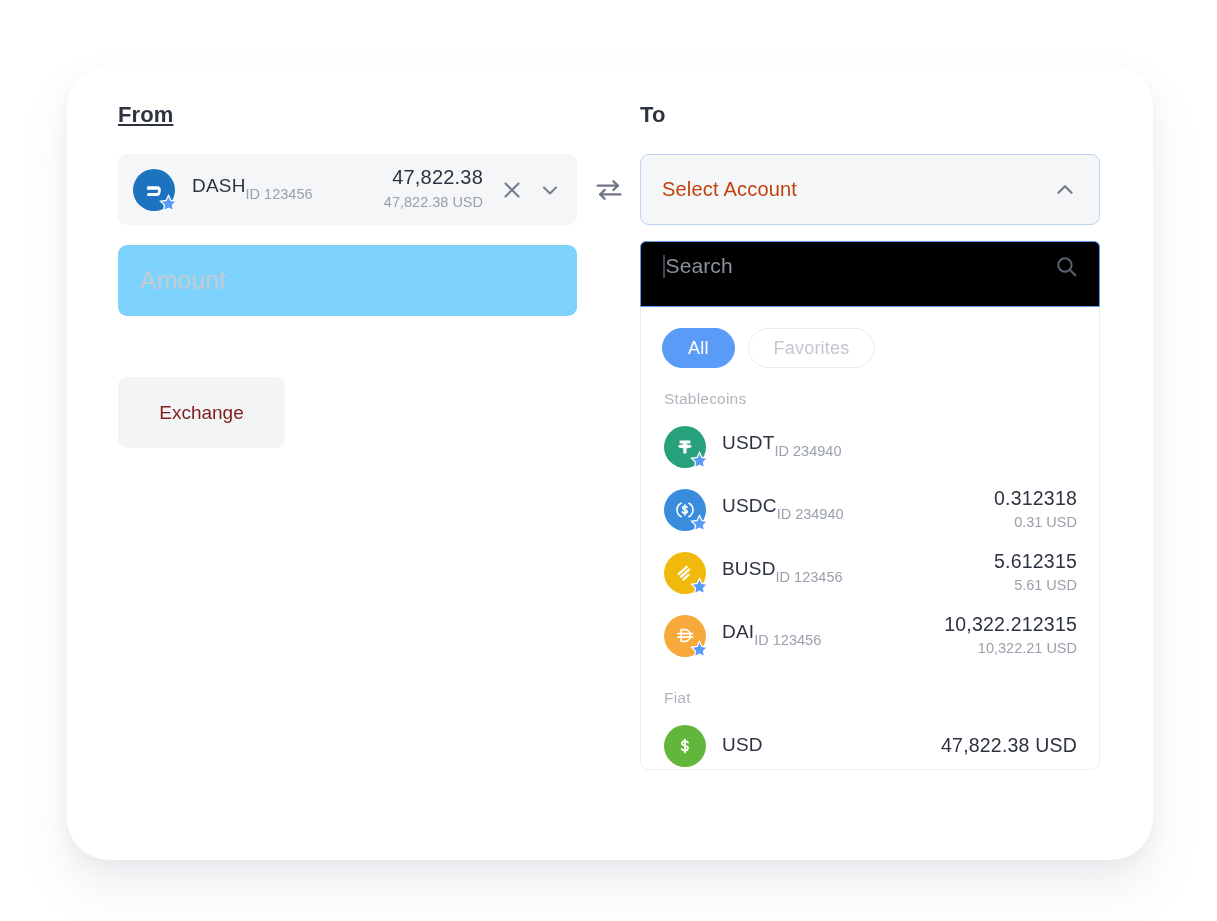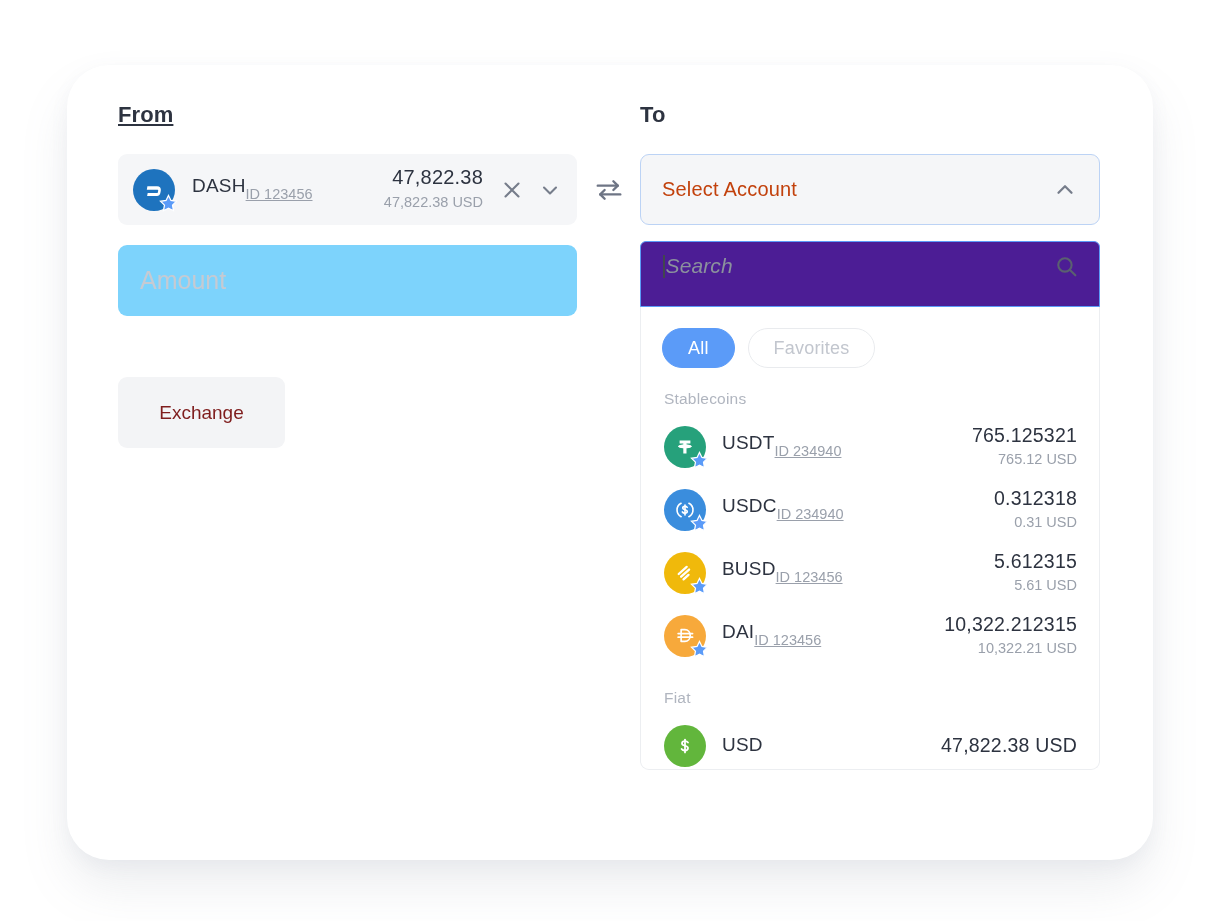--- a/index.html
+++ b/index.html
@@ -75,21 +75,21 @@
   .fav-star {
     position: absolute;
     right: -3px;
     bottom: -2px;
     width: 19px;
     height: 19px;
   }
 
   .coin-meta { margin-left: 17px; display: flex; flex-direction: row; justify-content: center; }
   .coin-name { font-size: 19px; color: #2d3340; line-height: 1.18; letter-spacing: .2px; }
-  .coin-id   { font-size: 14.5px; color: #9aa0ab; line-height: 1.35; margin-top: 10px; text-decoration: underline; }
+  .coin-id   { font-size: 14.5px; color: #9aa0ab; line-height: 1.35; margin-top: 10px; }
 
   .amt-block { margin-left: auto; text-align: right; display: flex; flex-direction: column; }
   .amt-main { font-size: 20px; color: #2d3340; line-height: 1.18; letter-spacing: .2px; }
   .amt-sub  { font-size: 14.5px; color: #9aa0ab; line-height: 1.35; margin-top: 3px; }
 
   .row-actions { display: flex; align-items: center; margin-left: 16px; gap: 12px; }
   .icon-btn {
     width: 26px; height: 26px;
     display: flex; align-items: center; justify-content: center;
     cursor: pointer;
@@ -168,28 +168,27 @@
   #select-account .sel-text { font-size: 20px; color: #c2410c; letter-spacing: .2px; }
   #select-account .sel-caret { margin-left: auto; display: flex; align-items: center; }
 
   
   #search-box {
     position: absolute;
     left: 573px;
     top: 176px;
     width: 460px;
     height: 66px;
-    background: #4c1d95;
+    background: #000000;
     border: 1.6px solid #5b9bf8;
     border-radius: 6px 6px 0 0;
     display: flex;
     align-items: center;
     padding: 0 20px 16px 22px;
     cursor: text;
-    font-style: italic;
   }
   .caret-bar {
     width: 1.6px;
     height: 23px;
     background: #41464f;
     margin-right: 1px;
   }
   #search-placeholder { font-size: 21px; color: #8b919d; letter-spacing: .1px; }
   #search-icon-wrap { margin-left: auto; display: flex; align-items: center; }
 
@@ -340,24 +339,20 @@
               <ellipse cx="12" cy="11.4" rx="6.1" ry="1.45" fill="none" stroke="#ffffff" stroke-width="1"></ellipse>
             </svg>
           </div>
           <svg class="fav-star" viewBox="0 0 24 24">
             <path d="M12 1.8l3.1 6.4 7 1-5 4.9 1.2 7-6.3-3.3-6.3 3.3 1.2-7-5-4.9 7-1z" fill="#5b9bf8" stroke="#ffffff" stroke-width="1.6"></path>
           </svg>
         </div>
         <div class="coin-meta">
           <span class="coin-name">USDT</span>
           <span class="coin-id">ID 234940</span>
-        </div>
-        <div class="amt-block">
-          <span class="amt-main">765.125321</span>
-          <span class="amt-sub">765.12 USD</span>
         </div>
       </div>
 
       <div class="asset-row">
         <div class="coin-badge">
           <div class="coin-circle" style="background:#3a8ddd">
             <svg width="26" height="26" viewBox="0 0 24 24" fill="none" stroke="#ffffff" stroke-width="1.5">
               <path d="M8.4 18.2a7 7 0 0 1 0-12.4 M15.6 5.8a7 7 0 0 1 0 12.4" stroke-linecap="round"></path>
               <path d="M12 7.4v9.2" stroke-linecap="round"></path>
               <path d="M14 9.6c-.5-.8-1.3-1-2.1-1-1.2 0-2 .6-2 1.6 0 2 4.2 1 4.2 3 0 1.1-.9 1.7-2.2 1.7-.9 0-1.8-.3-2.3-1.1" stroke-linecap="round"></path>

